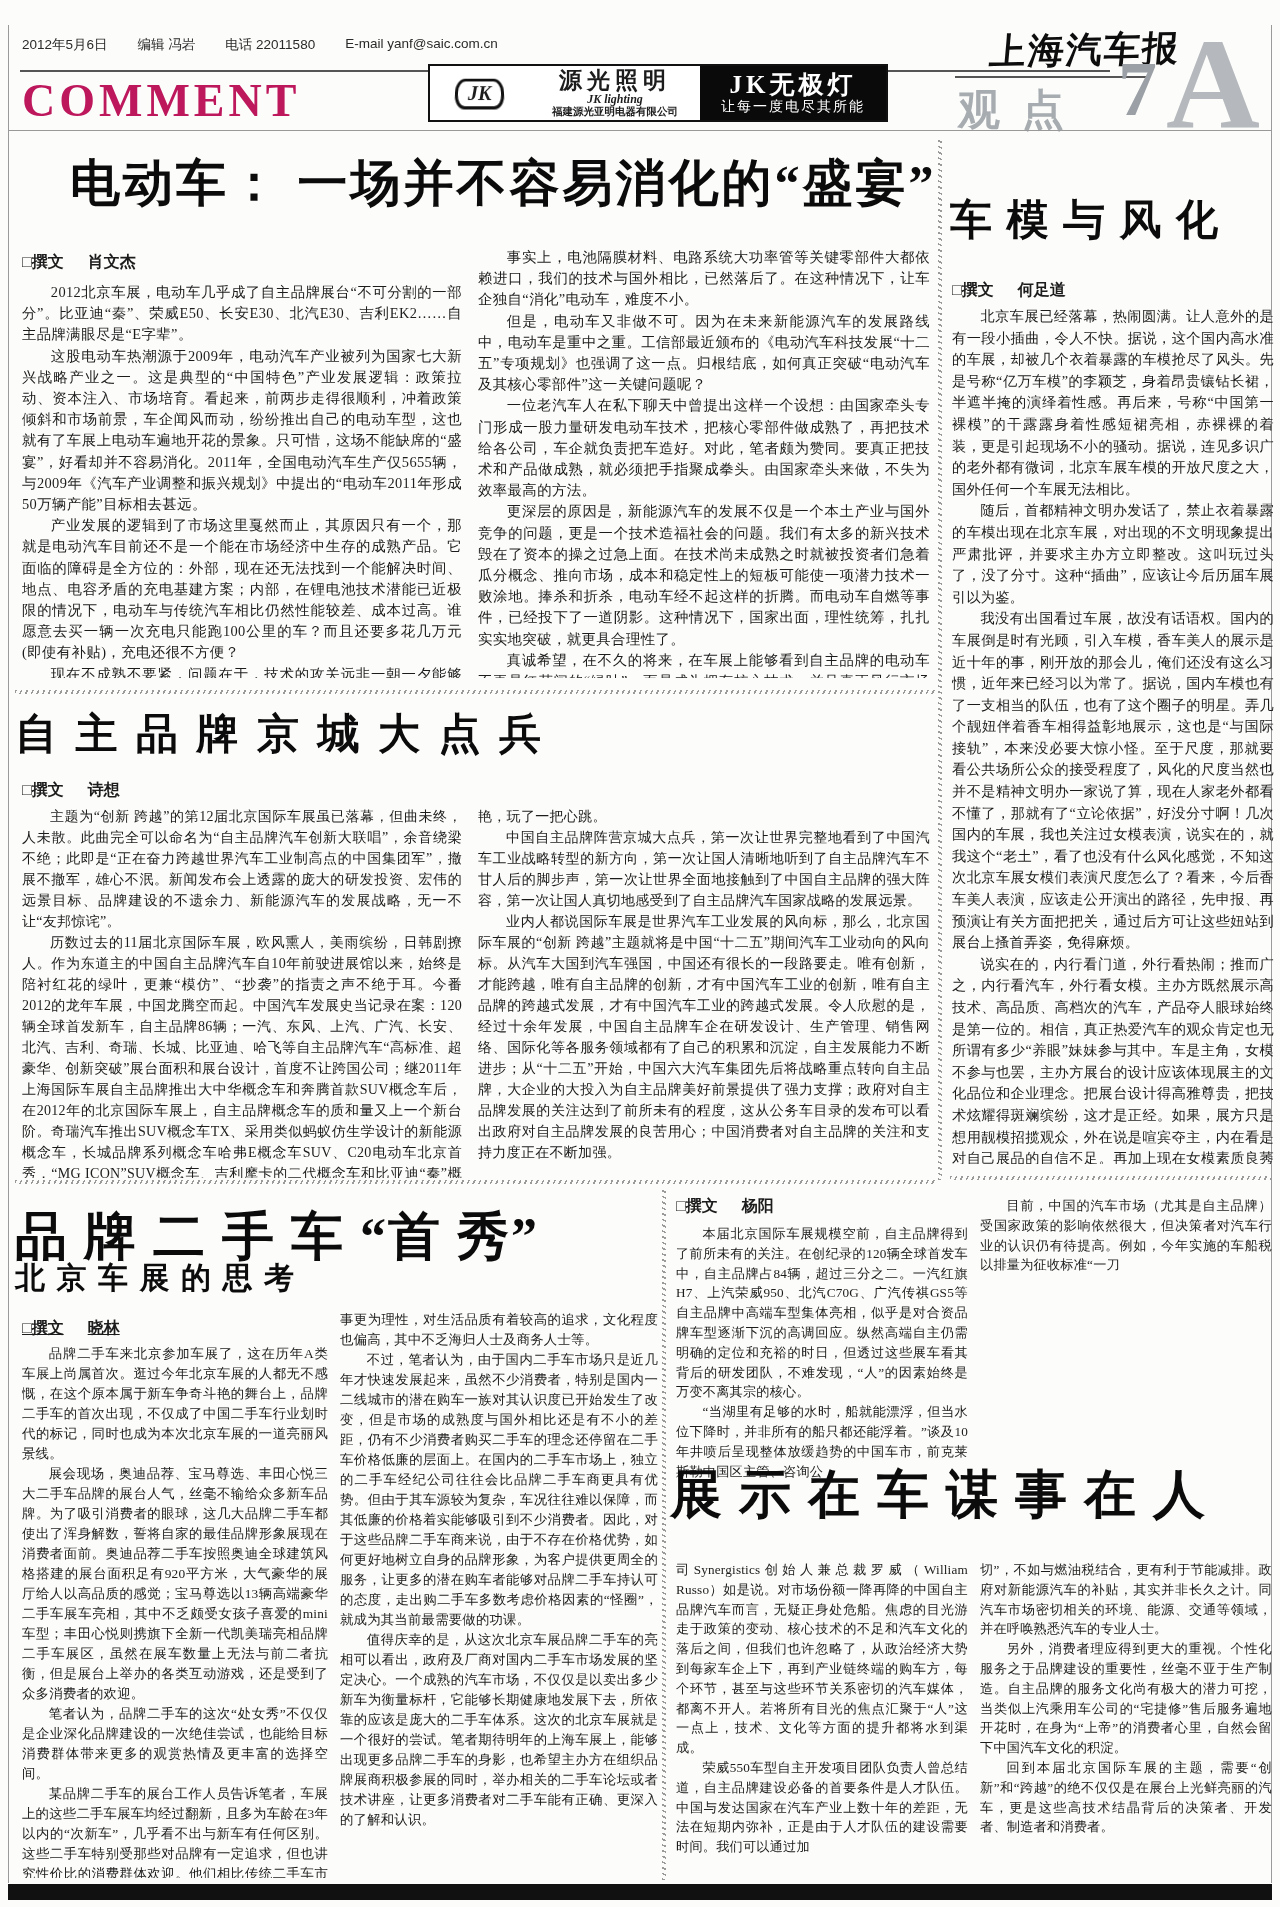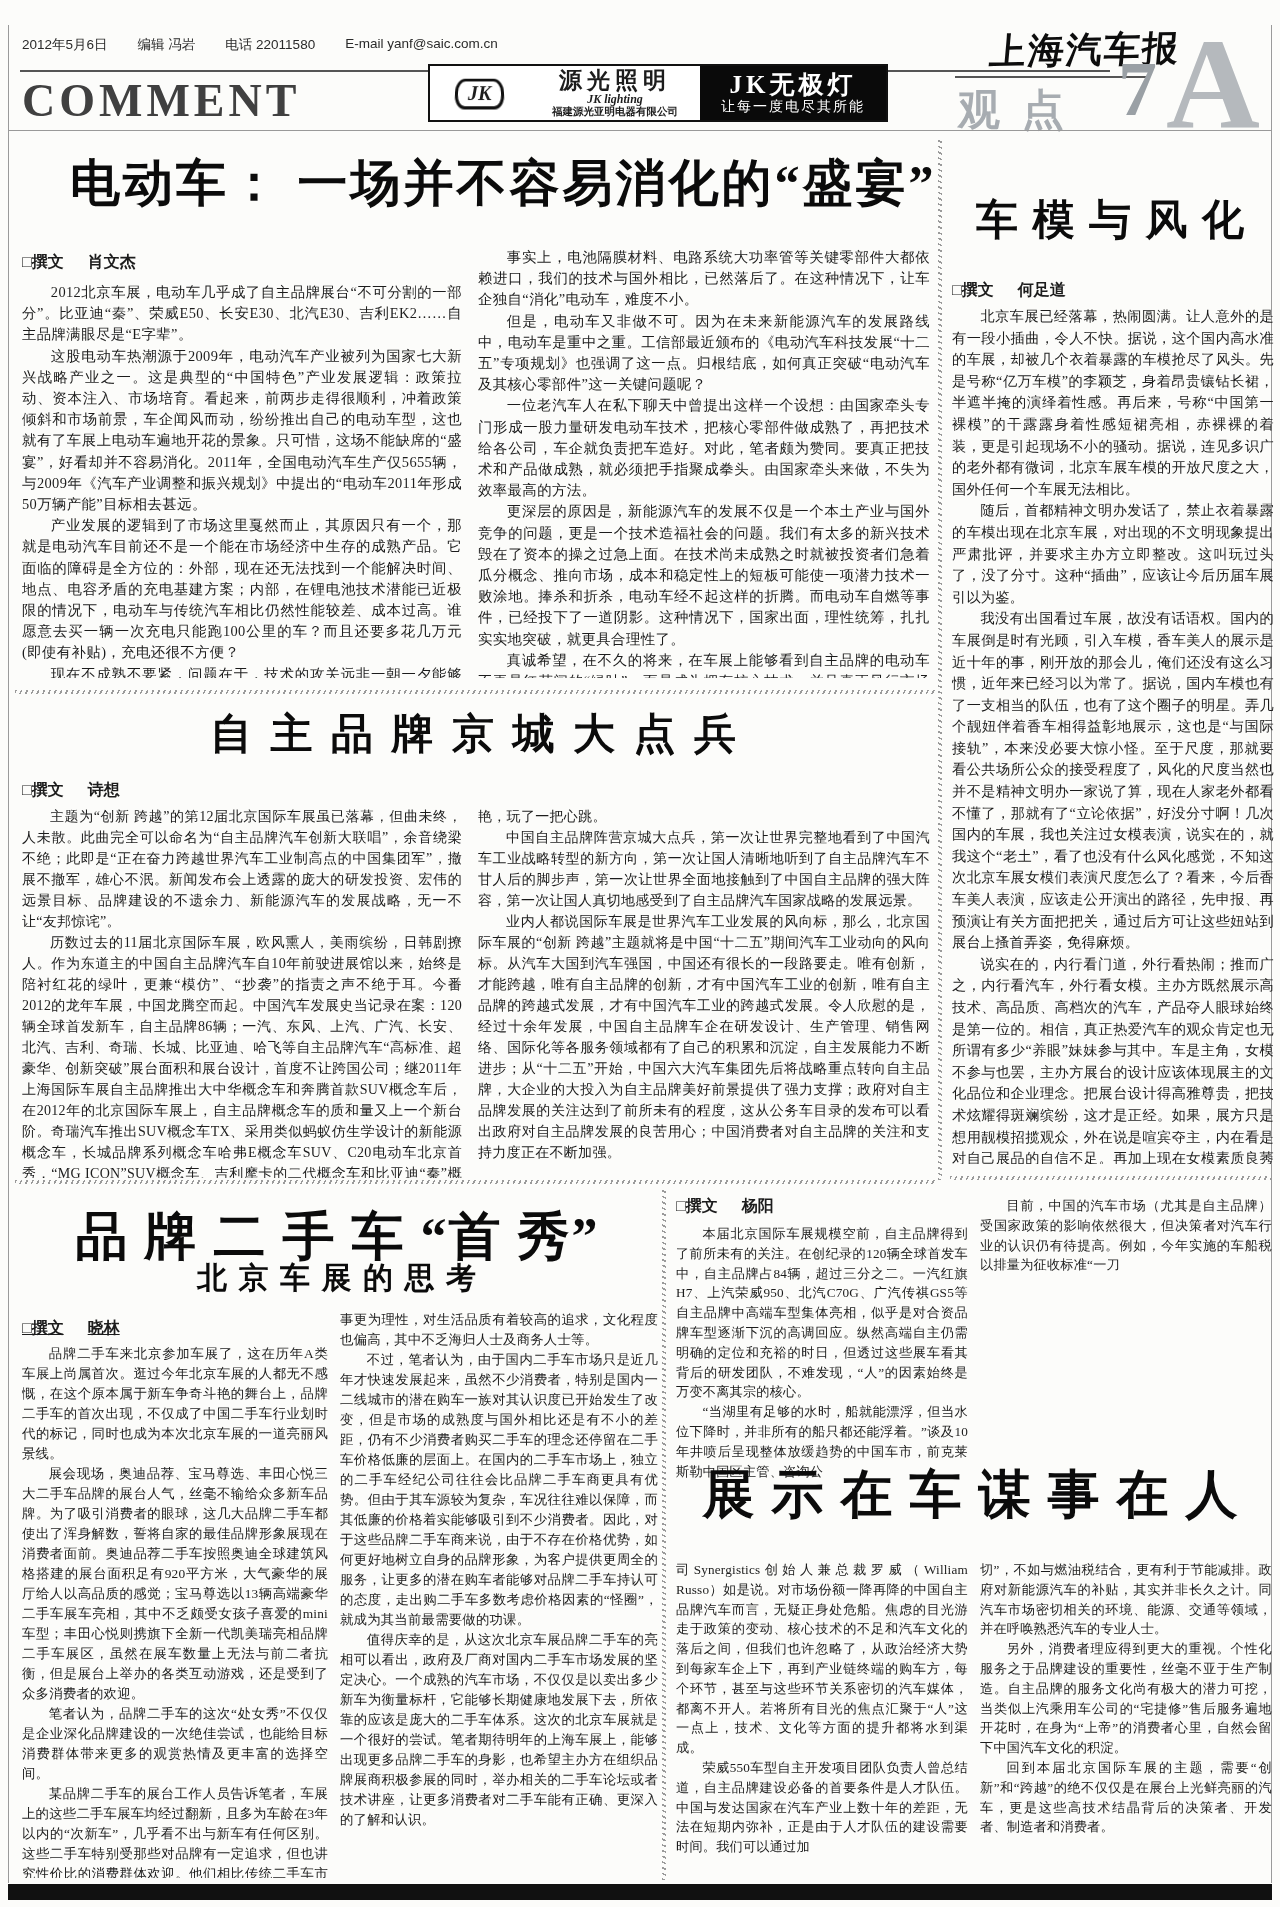--- a/index.html
+++ b/index.html
@@ -4,40 +4,40 @@
 <style>
   html,body{margin:0;padding:0;background:#e8e8e6;}
   #page{position:relative;width:1280px;height:1907px;background:#fcfcfa;margin:0 auto;
         font-family:"Liberation Serif","DejaVu Serif",serif;color:#1c1c1c;overflow:hidden;}
   .abs{position:absolute;}
   .hairline-v{width:1px;background:#9a9a9a;}
   .rule{background:#555;}
   .wavy-h{height:4px;background:repeating-linear-gradient(115deg,#9a9a9a 0 1.6px,transparent 1.6px 5.2px);}
   .wavy-v{width:4px;background:repeating-linear-gradient(25deg,#9a9a9a 0 1.6px,transparent 1.6px 5.2px);}
   .date-row{display:flex;gap:30px;font-size:13.5px;color:#2a2a2a;font-family:"Liberation Sans","DejaVu Sans",sans-serif;}
-  .comment-en{font-size:46px;font-weight:bold;color:#404040;letter-spacing:4px;}
+  .comment-en{font-size:46px;font-weight:bold;color:#be185d;letter-spacing:4px;}
   .masthead{font-size:36px;font-weight:900;transform:skewX(-6deg) rotate(-1deg);color:#0d0d0d;letter-spacing:2px;}
   .guandian{font-size:42px;font-weight:bold;color:#a7acb1;letter-spacing:22px;}
   .seven{font-size:78px;color:#9aa0a5;font-weight:bold;}
   .bigA{font-size:130px;color:#b5b9bd;font-weight:bold;line-height:1;}
   
   .ad-box{display:flex;align-items:stretch;border:2px solid #111;background:#fff;height:58px;box-sizing:border-box;}
   .ad-logo-wrap{display:flex;align-items:center;justify-content:center;width:100px;}
   .ad-logo{border:3px solid #111;border-radius:10px/14px;padding:1px 10px;font-weight:900;font-style:italic;font-size:20px;transform:perspective(60px) rotateX(8deg);}
   .ad-mid{display:flex;flex-direction:column;align-items:center;justify-content:center;width:170px;line-height:1.1;}
   .ad-brand{font-size:23px;font-weight:900;letter-spacing:5px;}
   .ad-brand-en{font-size:12px;font-style:italic;font-weight:bold;}
   .ad-company{font-size:10.5px;font-weight:bold;}
   .ad-black{background:#0a0a0a;color:#fff;flex:1;display:flex;flex-direction:column;align-items:center;justify-content:center;line-height:1.15;}
   .ad-product{font-size:25px;font-weight:900;letter-spacing:4px;}
   .ad-slogan{font-size:14px;letter-spacing:2px;}
   
   .headline{font-weight:900;color:#0b0b0b;white-space:nowrap;}
   .h-ev{font-size:50px;letter-spacing:3px;}
-  .h-center{text-align:center;}
+  .h-center{text-align:left;}
   .byline{font-size:16px;font-weight:bold;font-family:"Liberation Sans","DejaVu Sans",sans-serif;}
   .byline .sq{margin-right:6px;}
   .byline .author{margin-left:18px;}
   
   .col{text-align:justify;overflow:hidden;}
   .col p{margin:0;text-indent:2em;text-align:justify;}
   .col.cont p:first-child{text-indent:0;}
   .f-a1{font-size:14.4px;line-height:21.2px;letter-spacing:.4px;}
   .f-a2{font-size:14px;line-height:21px;letter-spacing:.3px;}
   .f-side{font-size:14.2px;line-height:21.6px;letter-spacing:.2px;}

